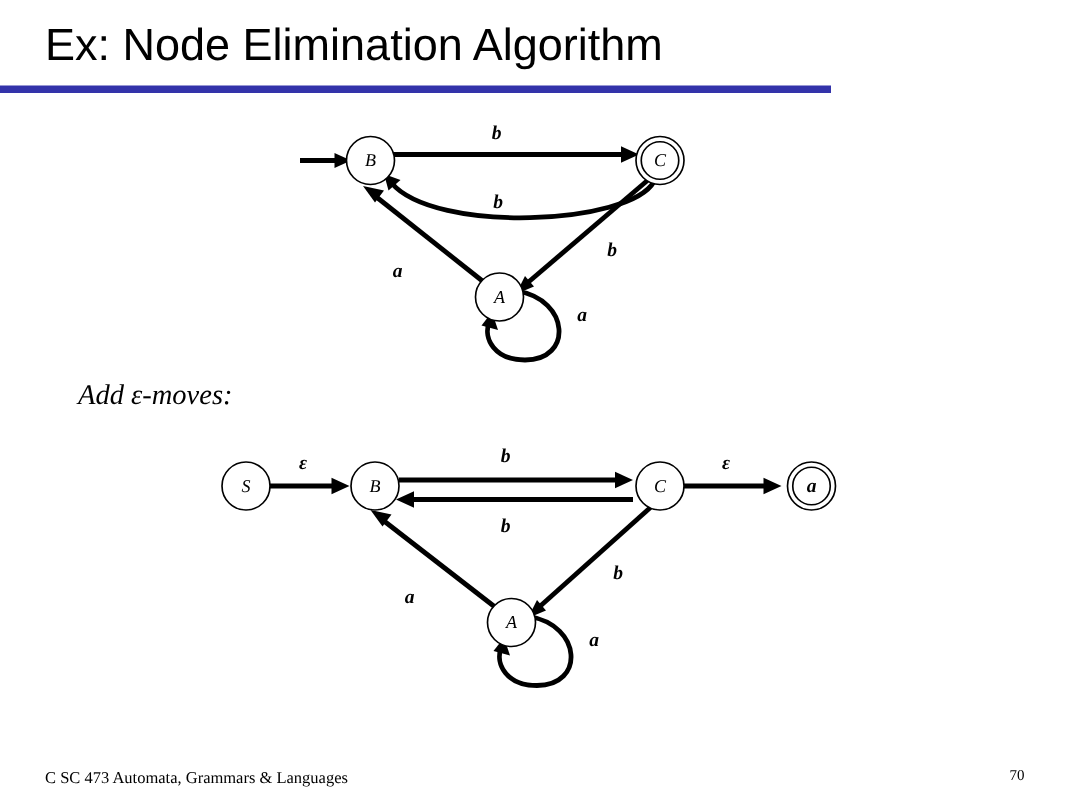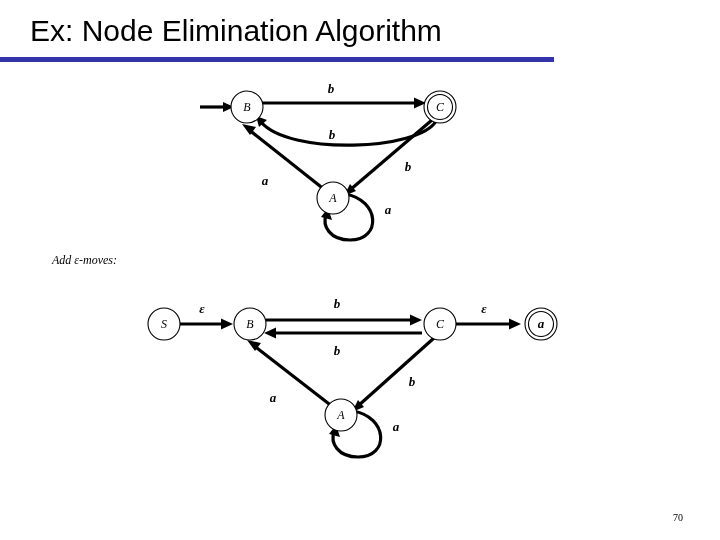--- a/index.html
+++ b/index.html
@@ -33,21 +33,21 @@
     width: 554px;
     height: 5px;
     background: #3333aa;
   }
   #caption {
     position: absolute;
     left: 52px;
     top: 253px;
     font-family: "Liberation Serif", serif;
     font-style: italic;
-    font-size: 12px;
+    font-size: 19px;
     color: #000000;
     white-space: nowrap;
   }
   #footer-text {
     position: absolute;
     left: 30px;
     top: 513px;
     font-family: "Liberation Serif", serif;
     font-size: 11px;
     color: #000000;
@@ -235,15 +235,16 @@
       <circle cx="541" cy="324" r="12.5" class="state-circle"></circle>
       <text x="541" y="325" class="state-label-bold">a</text>
     </g>
 
     <g>
       <circle cx="341" cy="415" r="16" class="state-circle"></circle>
       <text x="341" y="416" class="state-label">A</text>
     </g>
   </svg>
 
+  <div id="footer-text">C SC 473 Automata, Grammars &amp; Languages</div>
   <div id="page-number">70</div>
 
 </div>
 
 </body></html>

